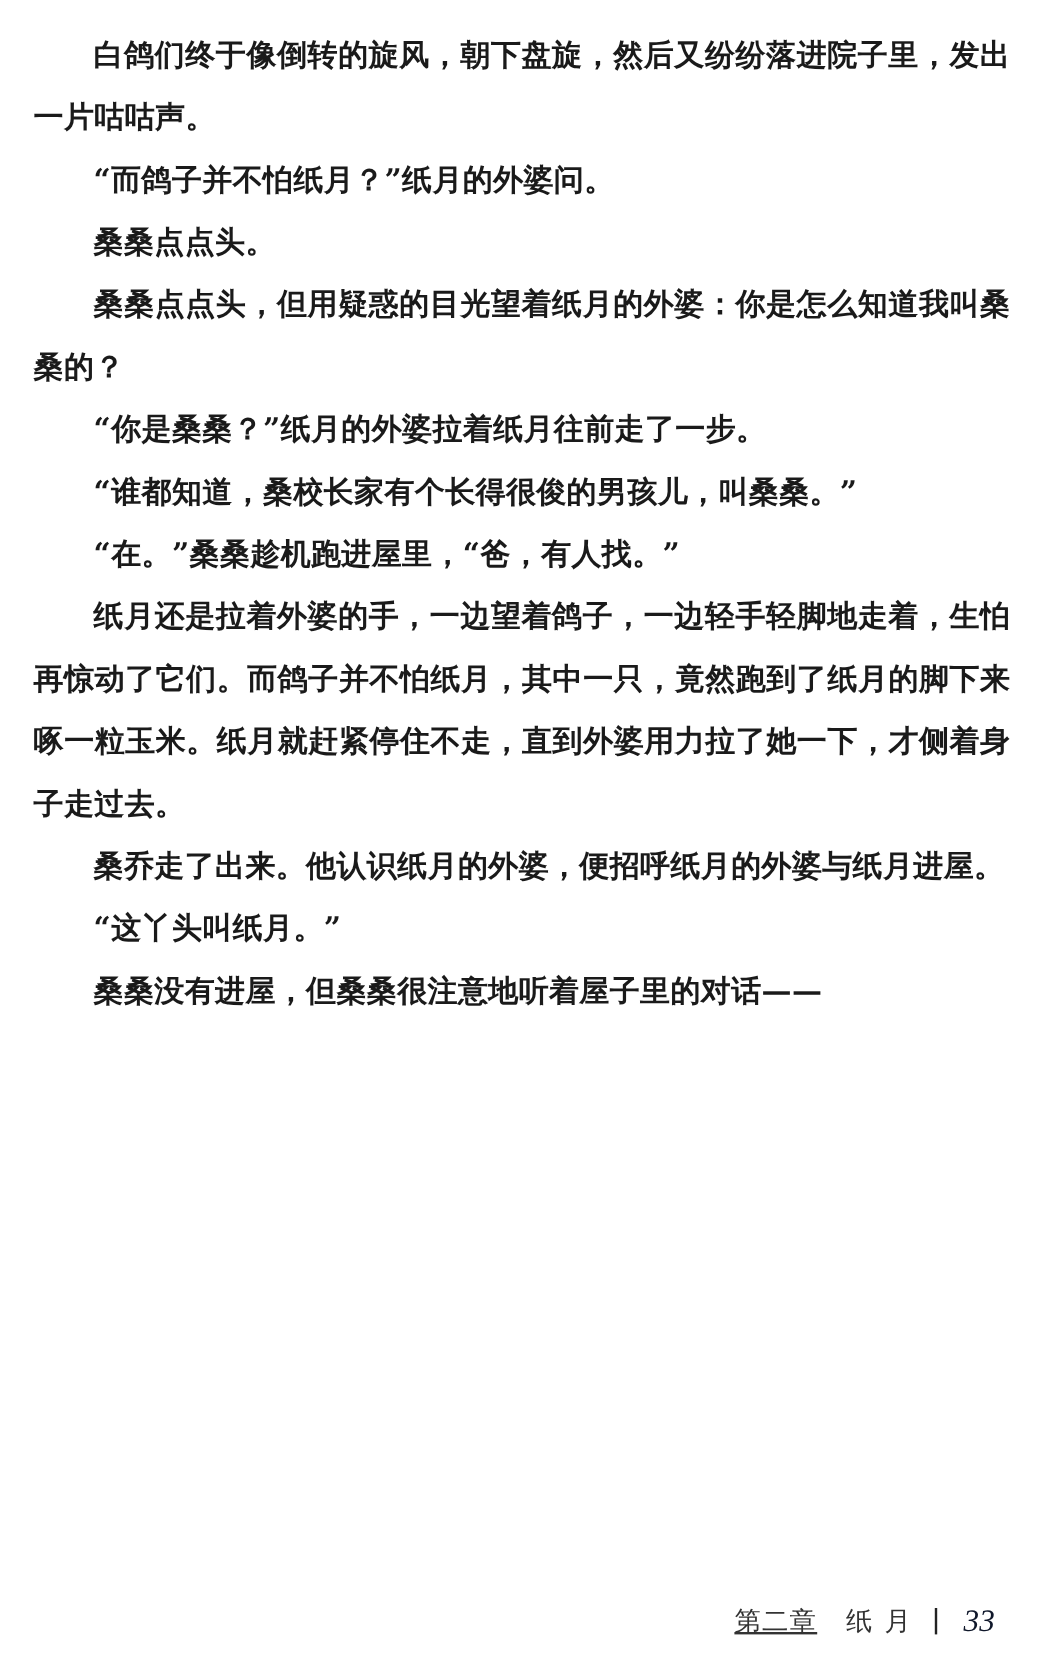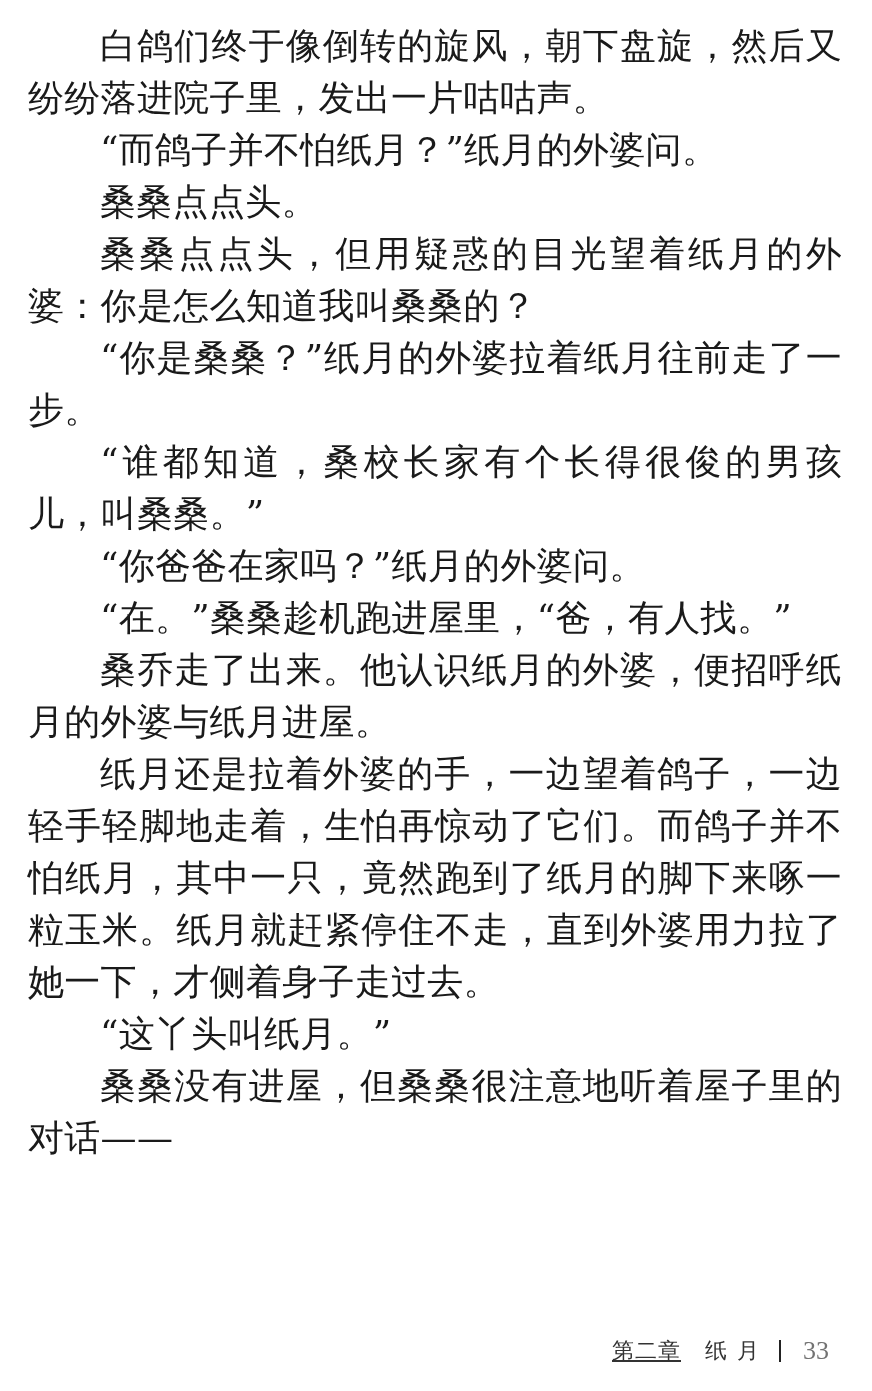--- a/index.html
+++ b/index.html
@@ -6,52 +6,52 @@
   body {
     width: 872px; height: 1391px; position: relative; overflow: hidden;
     font-family: "DejaVu Serif", "Liberation Serif", serif;
     color: #1a1a1a;
   }
   .page-body {
     position: absolute; left: 28px; top: 20px; width: 814px;
   }
   .para {
     margin: 0;
-    font-size: 36px;
+    font-size: 25px;
     line-height: 52px;
     text-indent: 2em;
     letter-spacing: 0.3px;
     text-align: justify;
     text-justify: inter-character;
     word-break: break-all;
+    font-weight: bold;
   }
   .footer {
     position: absolute; left: 612px; top: 1333px;
     height: 36px; display: flex; align-items: center;
     font-size: 22px; color: #333;
   }
   .footer .chapter { font-family: "DejaVu Sans", "Liberation Sans", sans-serif; letter-spacing: 1px; text-decoration: underline; }
   .footer .title { font-family: "DejaVu Sans", "Liberation Sans", sans-serif; margin-left: 24px; letter-spacing: 10px; }
   .footer .sep { display: inline-block; width: 2px; height: 22px; background: #222; margin: 0 22px 0 10px; }
-  .footer .pgnum { font-family: "Liberation Serif", serif; font-size: 26px; color: #737373; }
+  .footer .pgnum { font-family: "Liberation Serif", serif; font-style: italic; font-size: 26px; color: #0f172a; }
 </style>
 </head>
 <body>
 
 <div class="page-body">
   <p class="para">白鸽们终于像倒转的旋风，朝下盘旋，然后又纷纷落进院子里，发出一片咕咕声。</p>
   <p class="para">“而鸽子并不怕纸月？”纸月的外婆问。</p>
   <p class="para">桑桑点点头。</p>
   <p class="para">桑桑点点头，但用疑惑的目光望着纸月的外婆：你是怎么知道我叫桑桑的？</p>
   <p class="para">“你是桑桑？”纸月的外婆拉着纸月往前走了一步。</p>
   <p class="para">“谁都知道，桑校长家有个长得很俊的男孩儿，叫桑桑。”</p>
-  <p class="para">“你爸爸在家吗？”纸月的外婆问。</p>
   <p class="para">“在。”桑桑趁机跑进屋里，“爸，有人找。”</p>
+  <p class="para">纸月还是拉着外婆的手，一边望着鸽子，一边轻手轻脚地走着，生怕再惊动了它们。而鸽子并不怕纸月，其中一只，竟然跑到了纸月的脚下来啄一粒玉米。纸月就赶紧停住不走，直到外婆用力拉了她一下，才侧着身子走过去。</p>
   <p class="para">桑乔走了出来。他认识纸月的外婆，便招呼纸月的外婆与纸月进屋。</p>
-  <p class="para">纸月还是拉着外婆的手，一边望着鸽子，一边轻手轻脚地走着，生怕再惊动了它们。而鸽子并不怕纸月，其中一只，竟然跑到了纸月的脚下来啄一粒玉米。纸月就赶紧停住不走，直到外婆用力拉了她一下，才侧着身子走过去。</p>
   <p class="para">“这丫头叫纸月。”</p>
   <p class="para">桑桑没有进屋，但桑桑很注意地听着屋子里的对话——</p>
 </div>
 
 <div class="footer">
   <span class="chapter">第二章</span>
   <span class="title">纸月</span>
   <span class="sep"></span>
   <span class="pgnum">33</span>
 </div>

